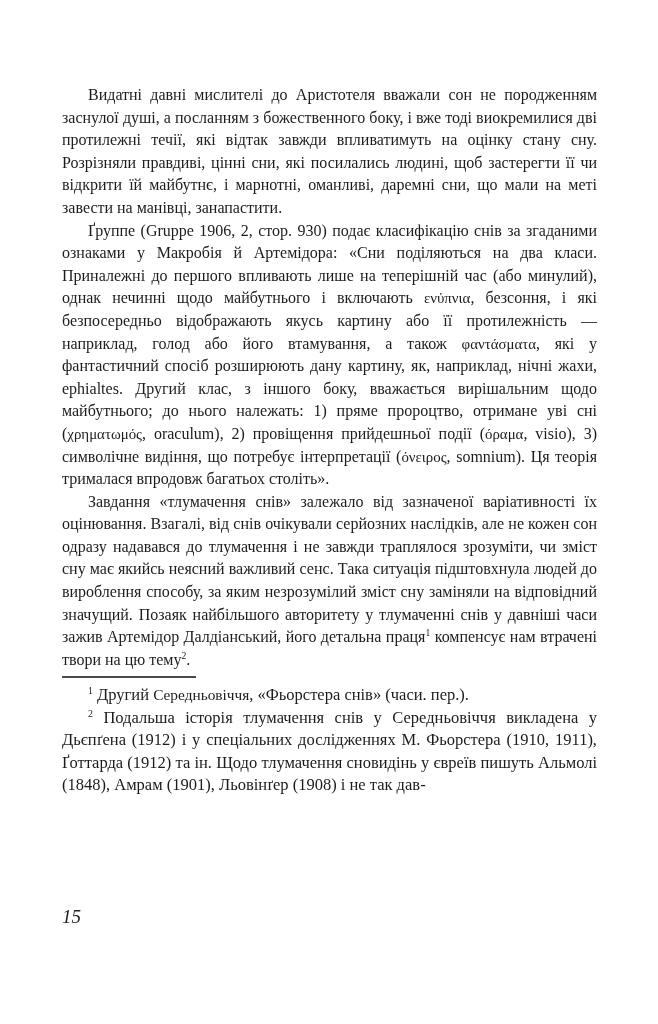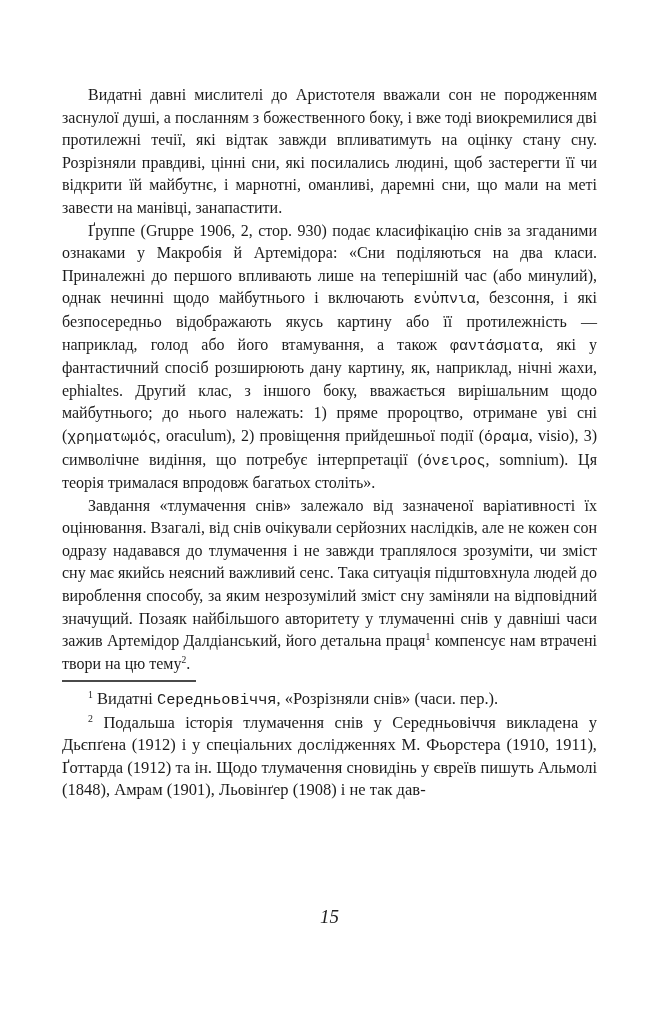--- a/index.html
+++ b/index.html
@@ -24,21 +24,21 @@
   }
   .par {
     margin: 0;
     font-size: 16px;
     line-height: 22.6px;
     text-align: justify;
     text-indent: 26px;
     color: #1c1c1c;
   }
   .greek {
-    font-family: Liberation Mono, monospace;
+    font-family: Liberation Serif, serif;
     font-size: 0.93em;
   }
   .italic {
   }
   sup.ref {
     font-size: 60%;
     line-height: 0;
     vertical-align: super;
   }
   .footnote-section {
@@ -56,21 +56,20 @@
     line-height: 22.4px;
     text-align: justify;
     text-indent: 26px;
     color: #1c1c1c;
   }
   .page-number {
     position: absolute;
     top: 906px;
     left: 62px;
     width: 535px;
-    text-align: center;
     font-style: italic;
     font-size: 19px;
     color: #222222;
   }
 </style>
 </head>
 <body>
 
 <div class="page">
 
@@ -78,21 +77,21 @@
 
     <p class="par"><span>Видатні давні мислителі до Аристотеля вважали сон не породженням заснулої душі, а посланням з божественного боку, і вже тоді виокремилися дві протилежні течії, які відтак завжди впливатимуть на оцінку стану сну. Розрізняли правдиві, цінні сни, які посилались людині, щоб застерегти її чи відкрити їй майбутнє, і марнотні, оманливі, даремні сни, що мали на меті завести на манівці, занапастити.</span></p>
 
     <p class="par"><span>Ґруппе (Gruppe 1906, 2, стор. 930) подає класифікацію снів за згаданими ознаками у Макробія й Артемідора: «Сни поділяються на два класи. Приналежні до першого впливають лише на теперішній час (або минулий), однак нечинні щодо майбутнього і включають </span><span class="greek">ενὐπνια</span><span>, безсоння, і які безпосередньо відображають якусь картину або її протилежність — наприклад, голод або його втамування, а також </span><span class="greek">φαντάσματα</span><span>, які у фантастичний спосіб розширюють дану картину, як, наприклад, нічні жахи, </span><span class="italic">ephialtes</span><span>. Другий клас, з іншого боку, вважається вирішальним щодо майбутнього; до нього належать: 1) пряме пророцтво, отримане уві сні (</span><span class="greek">χρηματωμός</span><span>, </span><span class="italic">oraculum</span><span>), 2) провіщення прийдешньої події (</span><span class="greek">όραμα</span><span>, </span><span class="italic">visio</span><span>), 3) символічне видіння, що потребує інтерпретації (</span><span class="greek">όνειρος</span><span>, </span><span class="italic">somnium</span><span>). Ця теорія трималася впродовж багатьох століть».</span></p>
 
     <p class="par"><span>Завдання «тлумачення снів» залежало від зазначеної варіативності їх оцінювання. Взагалі, від снів очікували серйозних наслідків, але не кожен сон одразу надавався до тлумачення і не завжди траплялося зрозуміти, чи зміст сну має якийсь неясний важливий сенс. Така ситуація підштовхнула людей до вироблення способу, за яким незрозумілий зміст сну заміняли на відповідний значущий. Позаяк найбільшого авторитету у тлумаченні снів у давніші часи зажив Артемідор Далдіанський, його детальна праця</span><sup class="ref">1</sup><span> компенсує нам втрачені твори на цю тему</span><sup class="ref">2</sup><span>.</span></p>
 
     <footer class="footnote-section">
       <div class="fn-rule"></div>
 
-      <p class="footnote"><sup class="ref">1</sup><span> Видатні </span><span class="greek">Середньовіччя</span><span>, «Розрізняли снів» (</span><span class="italic">часи. пер.</span><span>).</span></p>
+      <p class="footnote"><sup class="ref">1</sup><span> Другий </span><span class="greek">Середньовіччя</span><span>, «Фьорстера снів» (</span><span class="italic">часи. пер.</span><span>).</span></p>
 
       <p class="footnote"><sup class="ref">2</sup><span> Подальша історія тлумачення снів у Середньовіччя викладена у Дьєпґена (1912) і у спеціальних дослідженнях М. Фьорстера (1910, 1911), Ґоттарда (1912) та ін. Щодо тлумачення сновидінь у євреїв пишуть Альмолі (1848), Амрам (1901), Льовінґер (1908) і не так дав-</span></p>
     </footer>
 
   </main>
 
   <div class="page-number">15</div>
 
 </div>
 

